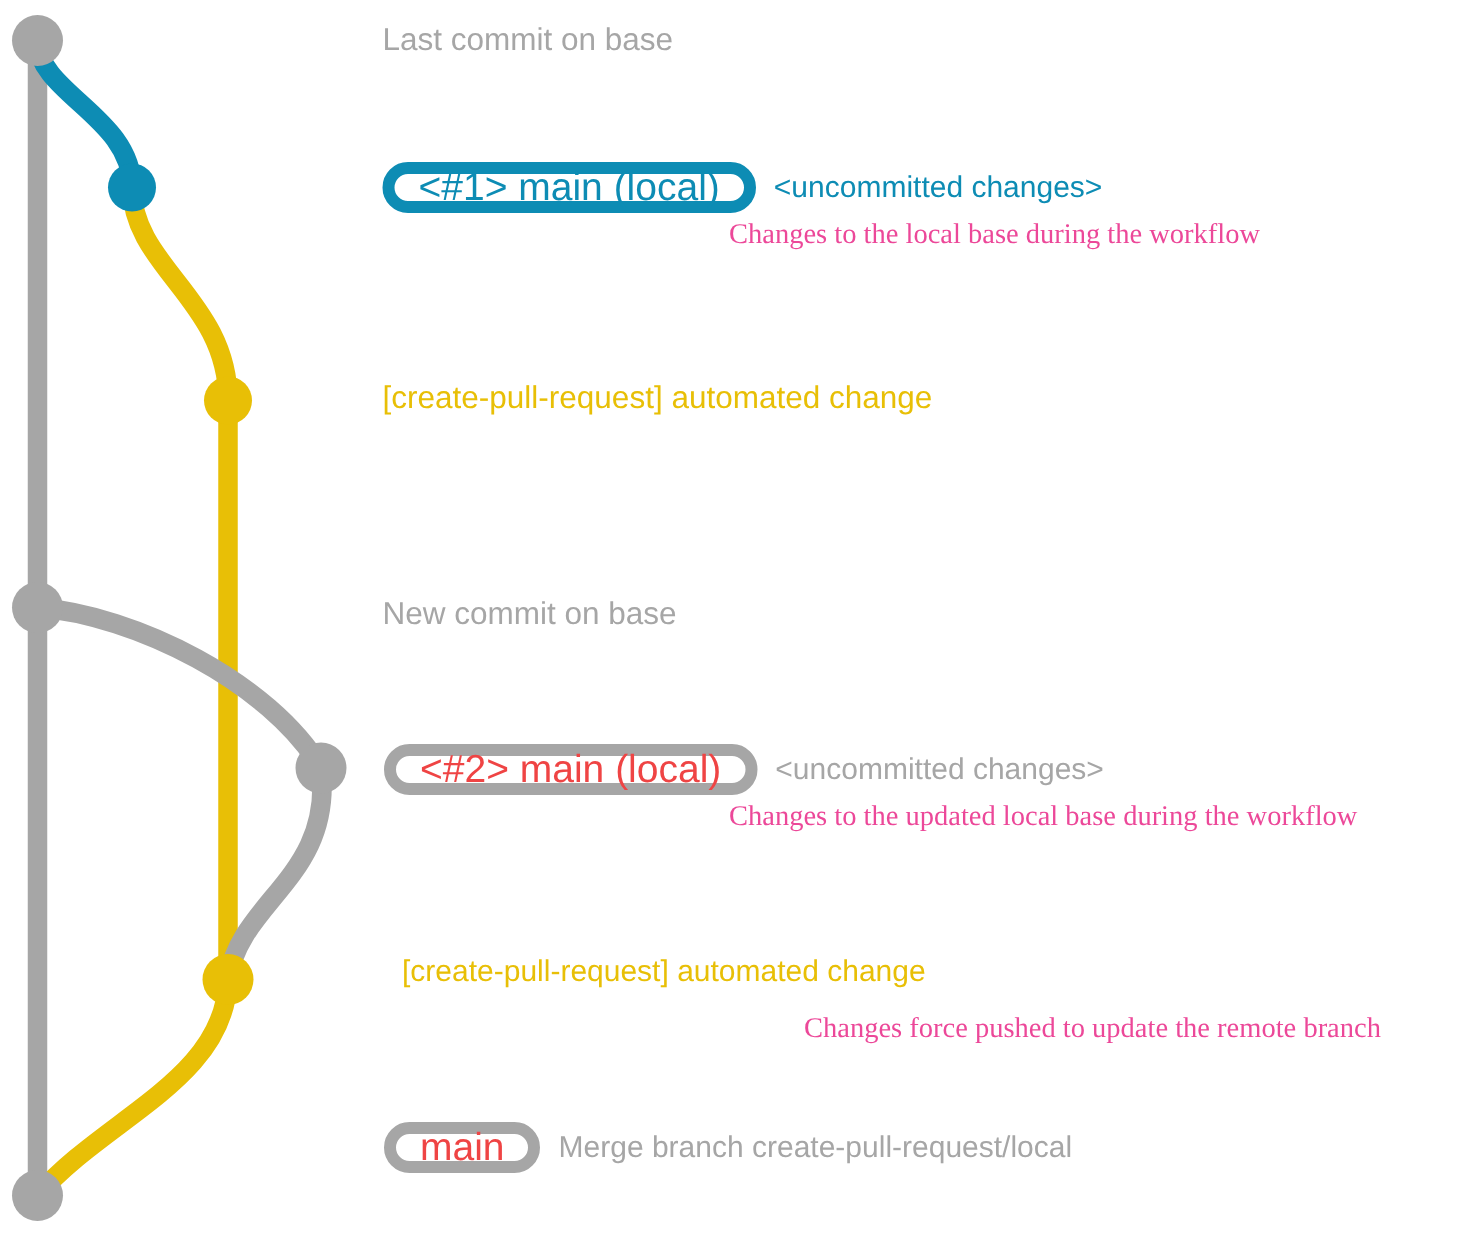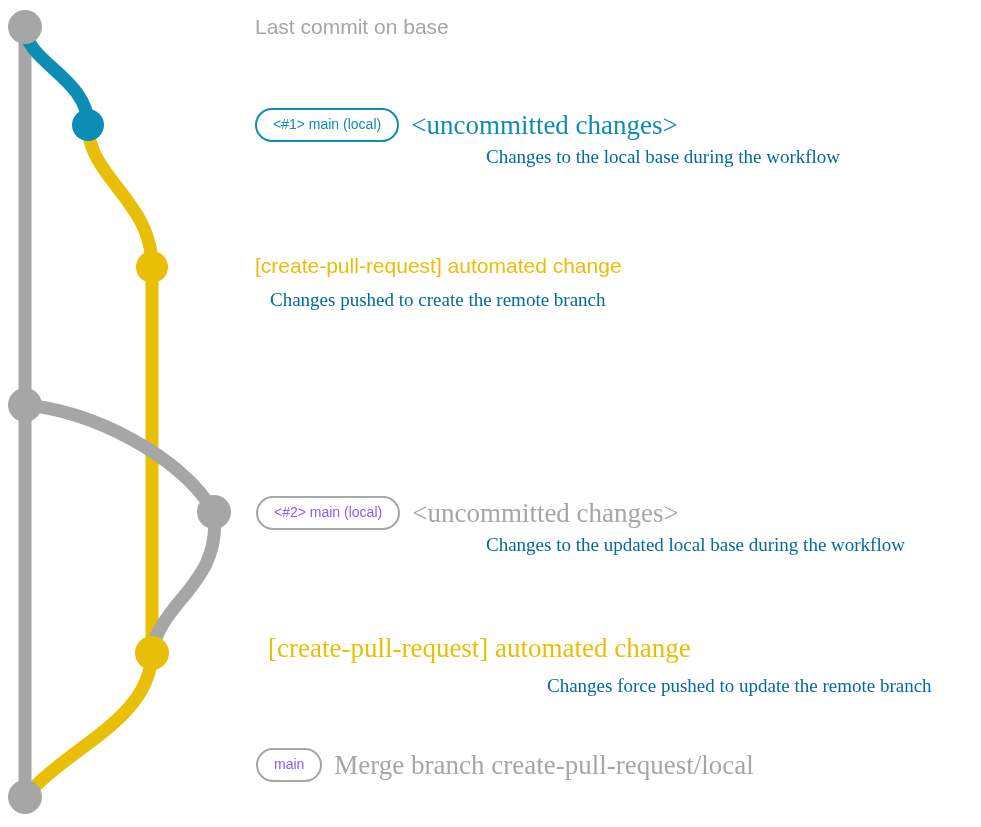--- a/index.html
+++ b/index.html
@@ -39,48 +39,47 @@
     align-items: center;
     white-space: nowrap;
   }
 
   
   .pill {
     display: inline-flex;
     align-items: center;
     justify-content: center;
     box-sizing: border-box;
-    border: 2px solid #be185d;
+    border: 8px solid #be185d;
     border-radius: 18px;
     padding: 4px 16px 6px 16px;
-    font-size: 14px;
+    font-size: 26px;
     line-height: 24px;
     color: #999999;
     background: #ffffff;
     height: 34px;
   }
   .pill.teal {
     border-color: #0d8cb4;
     color: #0d8cb4;
   }
   .pill.yellow {
     border-color: #e8bf06;
     color: #e8bf06;
   }
   .pill.gray {
     border-color: #a6a6a6;
-    color: #8b5cf6;
+    color: #ef4444;
   }
 
   
   .subject {
-    font-size: 27px;
+    font-size: 20px;
     line-height: 24px;
     margin-left: 12px;
-    font-family: Liberation Serif, serif;
   }
   .subject.teal   { color: #0d8cb4; }
   .subject.yellow { color: #e8bf06; }
   .subject.gray   { color: #a6a6a6; }
 
   
   .headline {
     position: absolute;
     font-size: 21px;
     line-height: 24px;
@@ -88,21 +87,21 @@
   }
   .headline.gray   { color: #a6a6a6; }
   .headline.yellow { color: #e8bf06; }
 
   
   .desc {
     position: absolute;
     font-family: "Liberation Serif", serif;
     font-size: 19px;
     line-height: 22px;
-    color: #0369a1;
+    color: #ec4899;
     white-space: nowrap;
   }
 </style>
 </head>
 <body>
 
 <svg id="graph-canvas" viewBox="0 0 981 827" xmlns="http://www.w3.org/2000/svg">
 
   <path d="M25,27 L25,797" fill="none" stroke="#a6a6a6" stroke-width="13" stroke-linecap="round"></path>
 
@@ -131,32 +130,32 @@
 
   <div class="headline gray" style="left:255px; top:15px;">Last commit on base</div>
 
   <div class="row" style="left:255px; top:108px;">
     <span class="pill teal">&lt;#1&gt; main (local)</span>
     <span class="subject teal">&lt;uncommitted changes&gt;</span>
   </div>
   <div class="desc" style="left:486px; top:146px;">Changes to the local base during the workflow</div>
 
   <div class="headline yellow" style="left:255px; top:254px;">[create-pull-request] automated change</div>
-  <div class="desc" style="left:270px; top:289px;">Changes pushed to create the remote branch</div>
 
+  <div class="headline gray" style="left:255px; top:398px;">New commit on base</div>
 
   <div class="row" style="left:256px; top:496px;">
     <span class="pill gray">&lt;#2&gt; main (local)</span>
     <span class="subject gray">&lt;uncommitted changes&gt;</span>
   </div>
   <div class="desc" style="left:486px; top:534px;font-family:Liberation Serif, serif;">Changes to the updated local base during the workflow</div>
 
   <div class="row" style="left:256px; top:636px;">
     <span class="subject yellow">[create-pull-request] automated change</span>
   </div>
-  <div class="desc" style="left:547px; top:675px;">Changes force pushed to update the remote branch</div>
+  <div class="desc" style="left:536px; top:675px;">Changes force pushed to update the remote branch</div>
 
   <div class="row" style="left:256px; top:748px;">
     <span class="pill gray">main</span>
     <span class="subject gray">Merge branch create-pull-request/local</span>
   </div>
 
 </div>
 
 </body></html>

